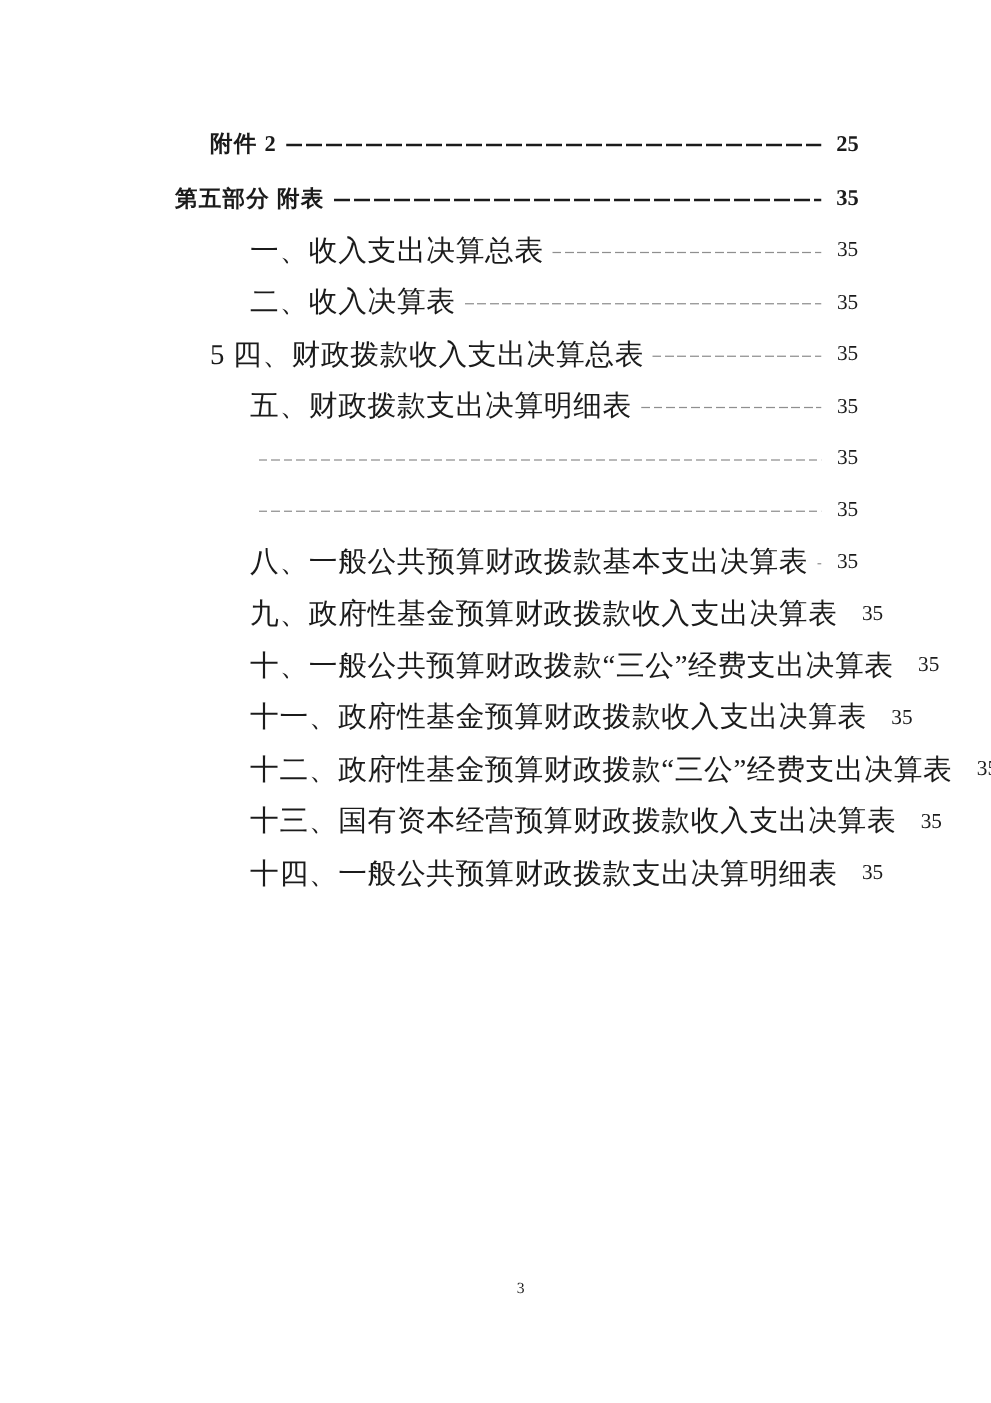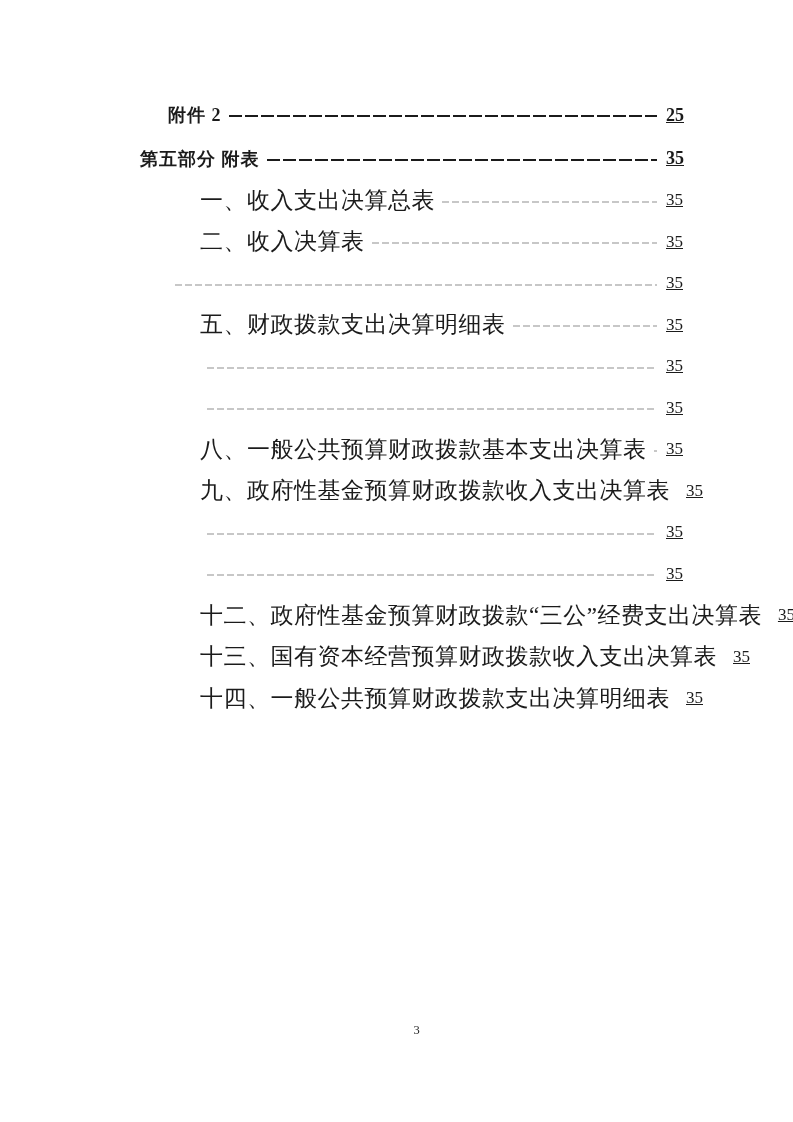--- a/index.html
+++ b/index.html
@@ -55,22 +55,21 @@
   .heading .leader {
     height: 2.4px;
     transform: translateY(1px);
     background: repeating-linear-gradient(to right,
       var(--text-color) 0, var(--text-color) 13px,
       transparent 13px, transparent 16px);
   }
   .pageno {
     font-size: 17px;
     min-width: 24px;
-    text-align: left;
-    text-decoration: underline;
+    text-align: center;
   }
   .heading .pageno {
     font-size: 18px;
     font-weight: bold;
   }
   .footer-pageno {
     position: absolute;
     left: 0;
     right: 0;
     top: 1023px;
@@ -103,20 +102,21 @@
       <span class="pageno">35</span>
     </div>
 
     <div class="row indent-2">
       <span class="label">二、收入决算表</span>
       <span class="leader"></span>
       <span class="pageno">35</span>
     </div>
 
     <div class="row indent-1">
+      <span class="label">5 四、财政拨款收入支出决算总表</span>
       <span class="leader"></span>
       <span class="pageno">35</span>
     </div>
 
     <div class="row indent-2">
       <span class="label">五、财政拨款支出决算明细表</span>
       <span class="leader"></span>
       <span class="pageno">35</span>
     </div>
 
@@ -136,25 +136,27 @@
       <span class="pageno">35</span>
     </div>
 
     <div class="row indent-2">
       <span class="label">九、政府性基金预算财政拨款收入支出决算表</span>
       <span class="leader"></span>
       <span class="pageno">35</span>
     </div>
 
     <div class="row indent-2">
+      <span class="label">十、一般公共预算财政拨款“三公”经费支出决算表</span>
       <span class="leader"></span>
       <span class="pageno">35</span>
     </div>
 
     <div class="row indent-2">
+      <span class="label">十一、政府性基金预算财政拨款收入支出决算表</span>
       <span class="leader"></span>
       <span class="pageno">35</span>
     </div>
 
     <div class="row indent-2">
       <span class="label">十二、政府性基金预算财政拨款“三公”经费支出决算表</span>
       <span class="leader"></span>
       <span class="pageno">35</span>
     </div>
 

